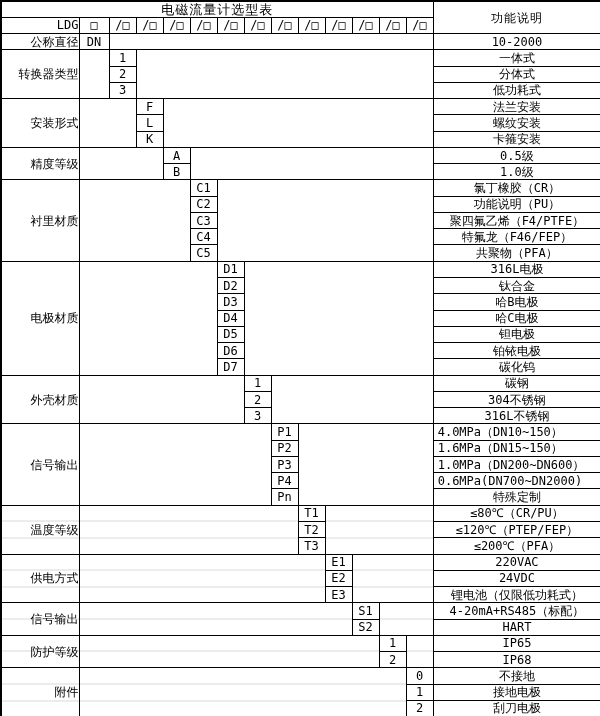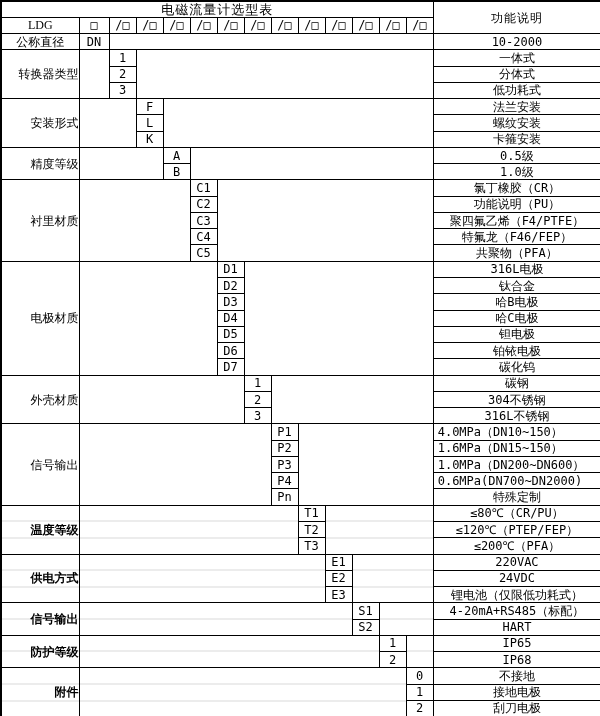--- a/index.html
+++ b/index.html
@@ -14,27 +14,27 @@
   tr{height:16.27px;}
   td{padding:0;margin:0;text-align:center;vertical-align:middle;overflow:hidden;white-space:nowrap;line-height:1;}
   .bt{border-top:1px solid #000;}
   .bb{border-bottom:1px solid #000;}
   .bl{border-left:1px solid #000;}
   .br{border-right:1px solid #000;}
   .code{border:1px solid #000;text-align:center;}
   .desc{text-align:center;margin-left:26px;}
   .desc.left{text-align:left;padding-left:4px;}
   .lbl{text-align:right;}
-  .lbl-left{text-align:center;padding-left:0;font-family:Liberation Serif, serif;}
+  .lbl-left{text-align:right;padding-left:0;}
   .title{text-align:center;font-size:13px;letter-spacing:1px;}
   .fnh{text-align:center;font-size:12px;letter-spacing:1px;}
   
   .fg{background-image:repeating-linear-gradient(to bottom,
       rgba(0,0,0,0) 0px, rgba(0,0,0,0) 15.3px,
-      #d9d9d9 15.3px, #d9d9d9 16.27px);font-weight:bold;}
+      #d9d9d9 15.3px, #d9d9d9 16.27px);}
 </style>
 </head>
 <body>
 
 <div class="sheet">
   <table>
     <colgroup>
       <col style="width:78px">
       <col style="width:30px">
       <col style="width:27px">

